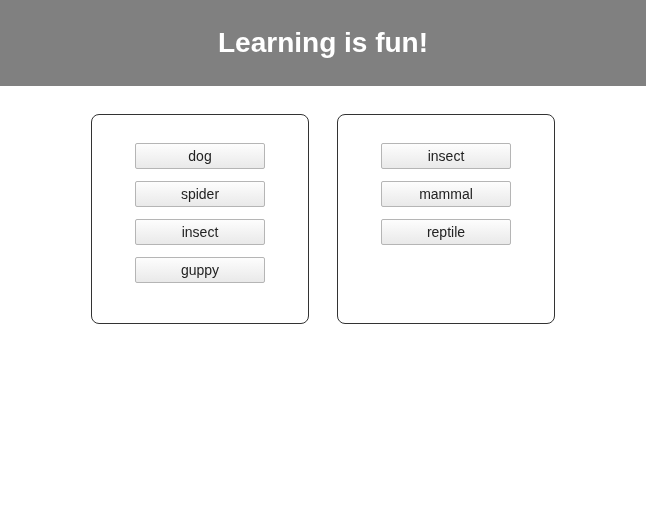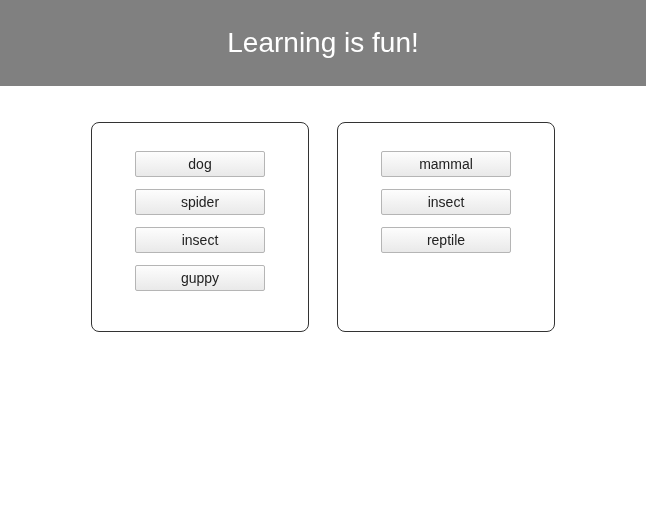--- a/index.html
+++ b/index.html
@@ -17,27 +17,27 @@
     .header {
       background: #808080;
       height: 86px;
       display: flex;
       align-items: center;
       justify-content: center;
     }
     .header h1 {
       color: #ffffff;
       font-size: 28px;
-      font-weight: normal;
+      font-weight: bold;
     }
     .content {
       display: flex;
       justify-content: center;
       gap: 28px;
-      padding-top: 36px;
+      padding-top: 28px;
     }
     .panel {
       border: 1px solid #333;
       border-radius: 8px;
       width: 218px;
       padding: 28px 0 40px 0;
       display: flex;
       flex-direction: column;
       align-items: center;
       gap: 12px;
@@ -66,17 +66,17 @@
 
 <div class="content">
   <div class="panel">
     <button class="item-btn">dog</button>
     <button class="item-btn">spider</button>
     <button class="item-btn">insect</button>
     <button class="item-btn">guppy</button>
   </div>
 
   <div class="panel">
+    <button class="item-btn">insect</button>
     <button class="item-btn">mammal</button>
-    <button class="item-btn">insect</button>
     <button class="item-btn">reptile</button>
   </div>
 </div>
 
 </body></html>

